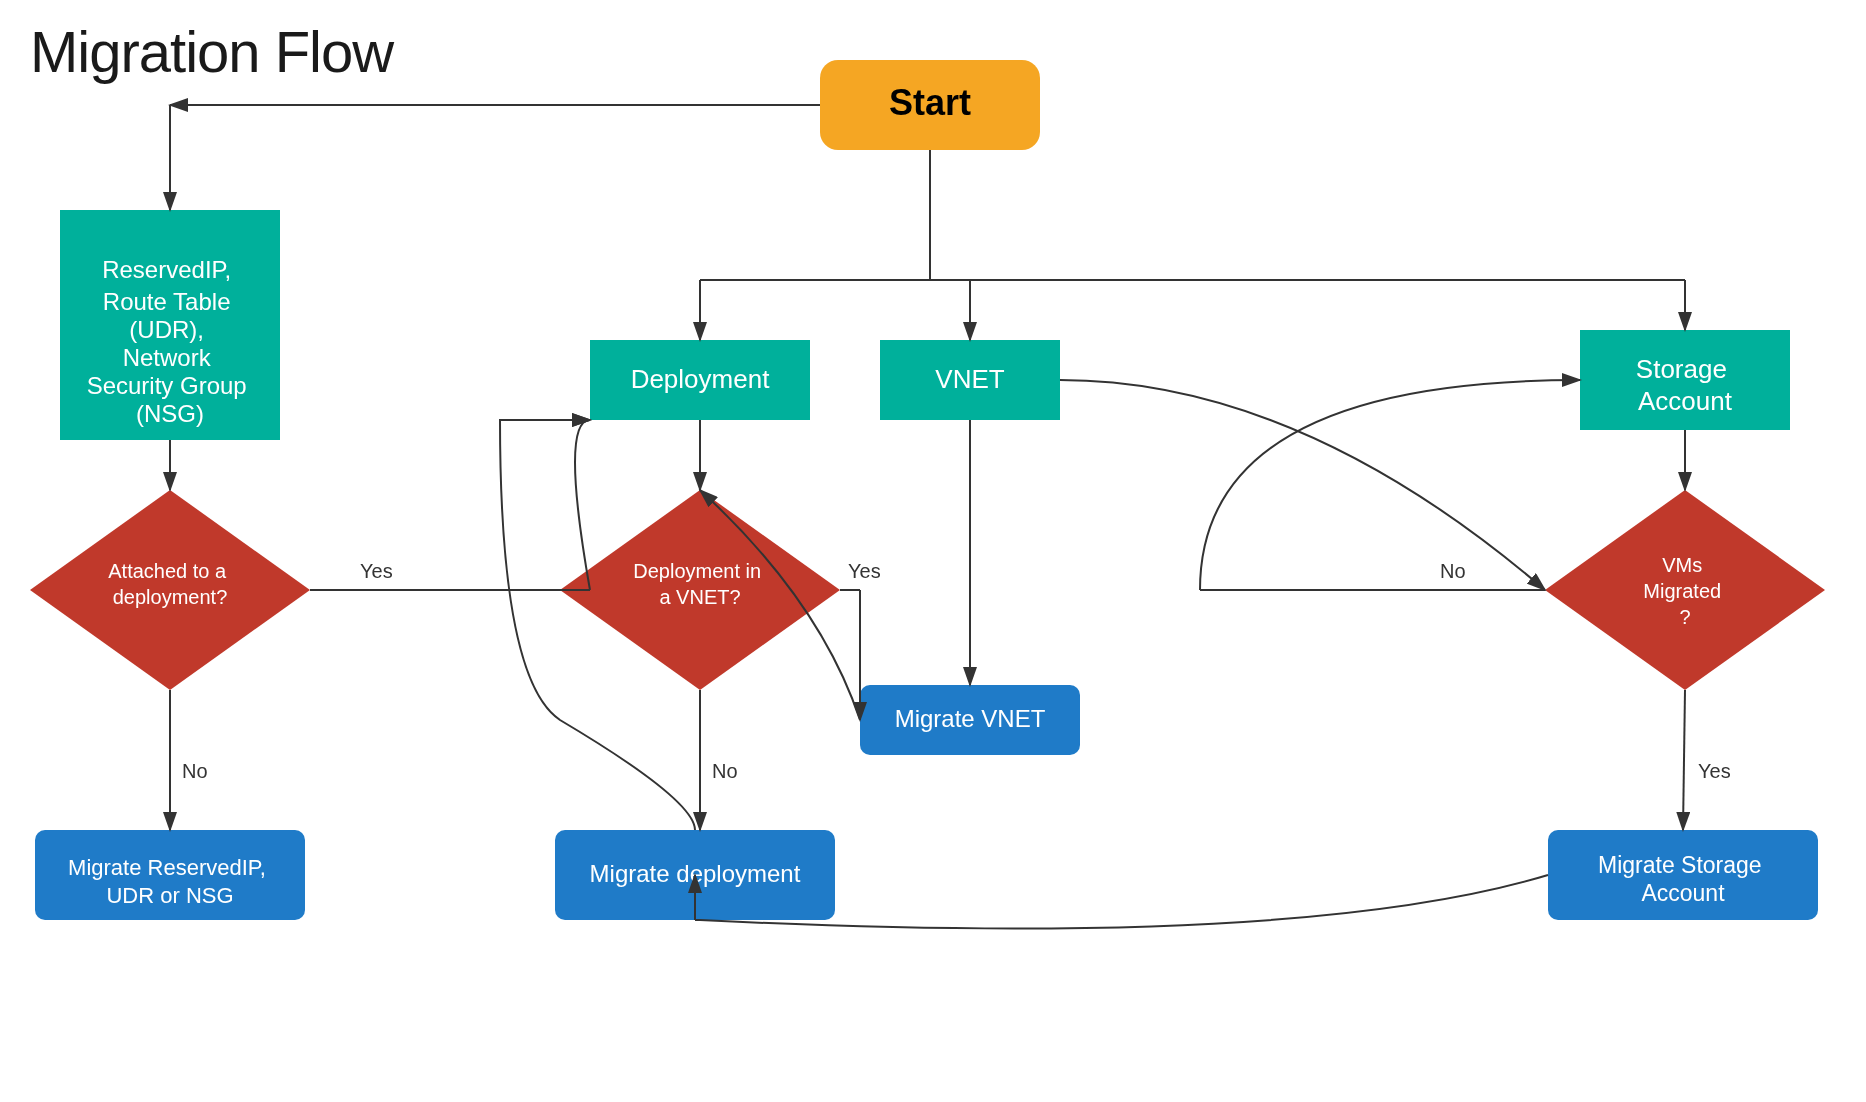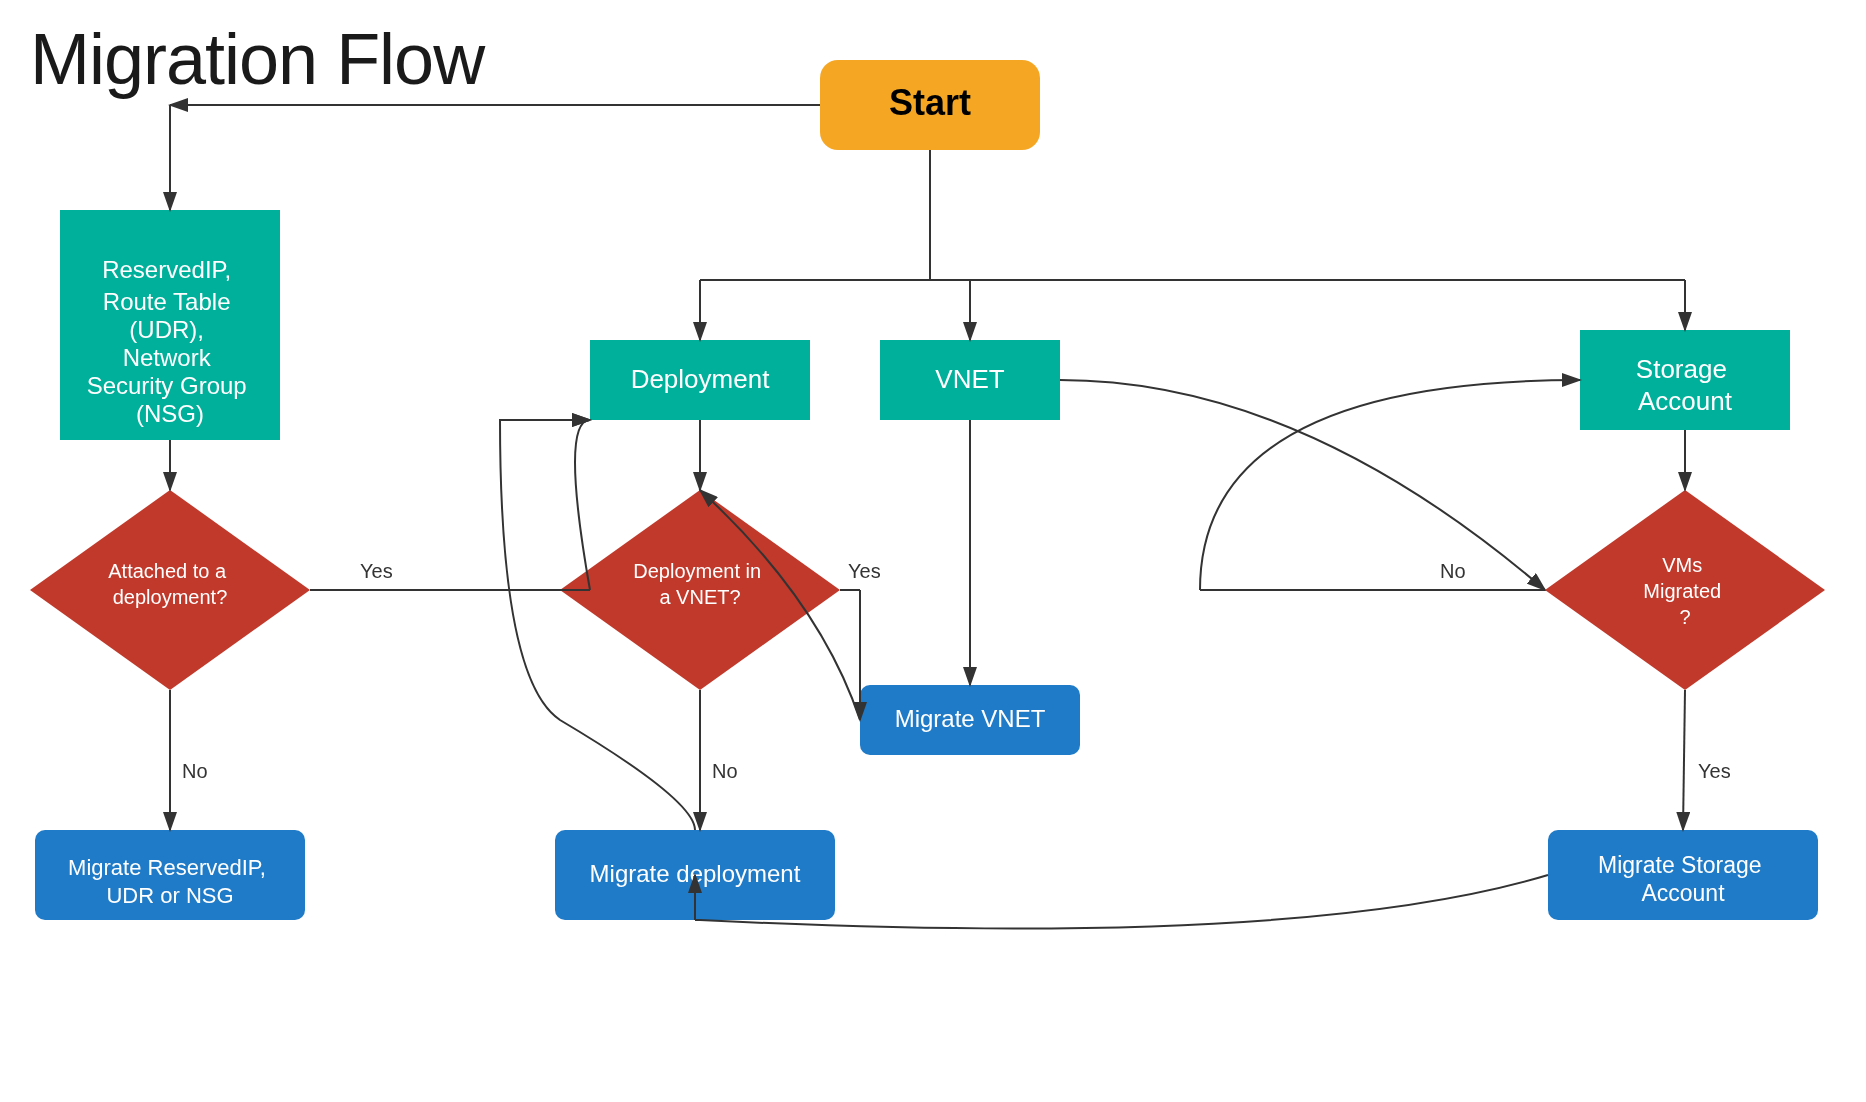--- a/index.html
+++ b/index.html
@@ -8,21 +8,21 @@
       font-family: 'Segoe UI', Arial, sans-serif;
       width: 1866px;
       height: 1102px;
       overflow: hidden;
       position: relative;
     }
     .page-title {
       position: absolute;
       top: 18px;
       left: 30px;
-      font-size: 72px;
+      font-size: 58px;
       font-weight: 300;
       color: #1a1a1a;
       letter-spacing: -1px;
     }
     
     .flowchart-svg {
       position: absolute;
       top: 0;
       left: 0;
       width: 1866px;

